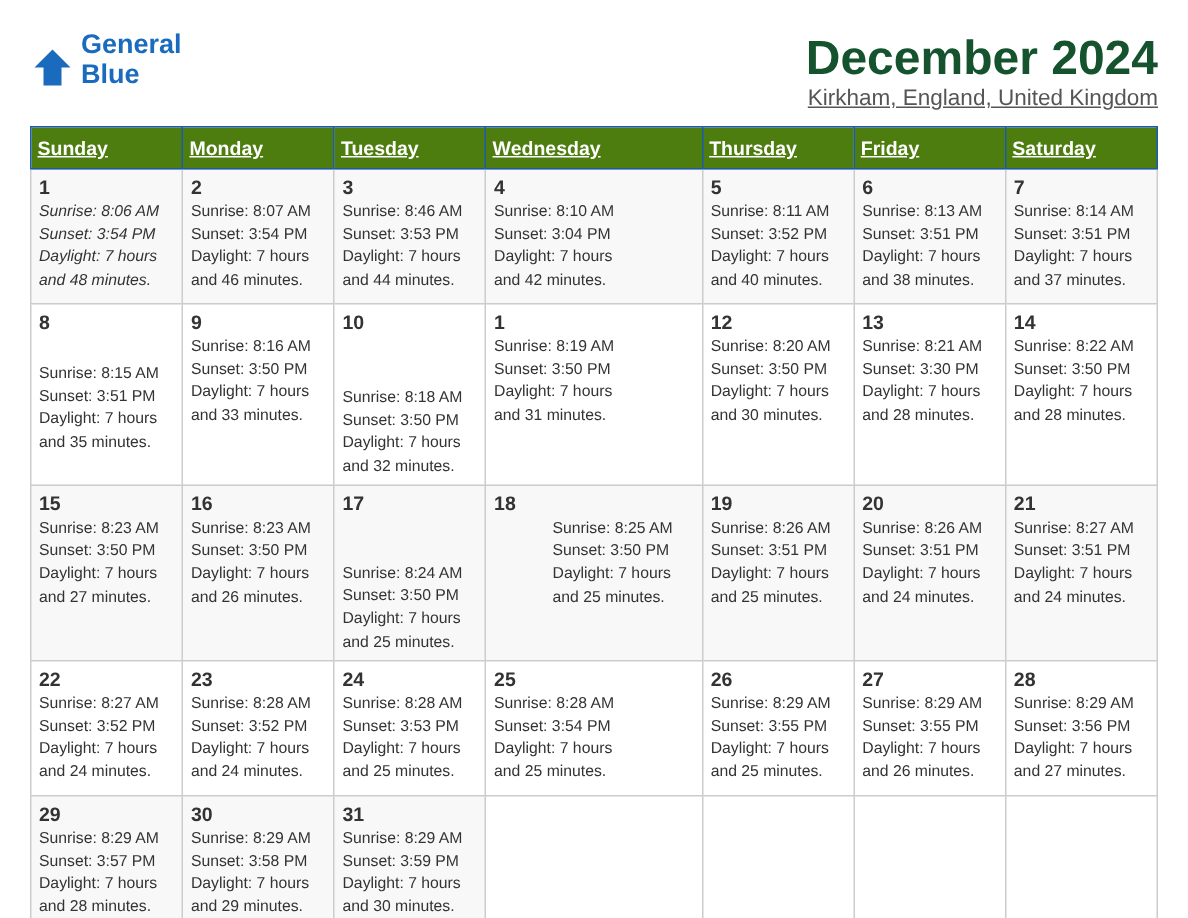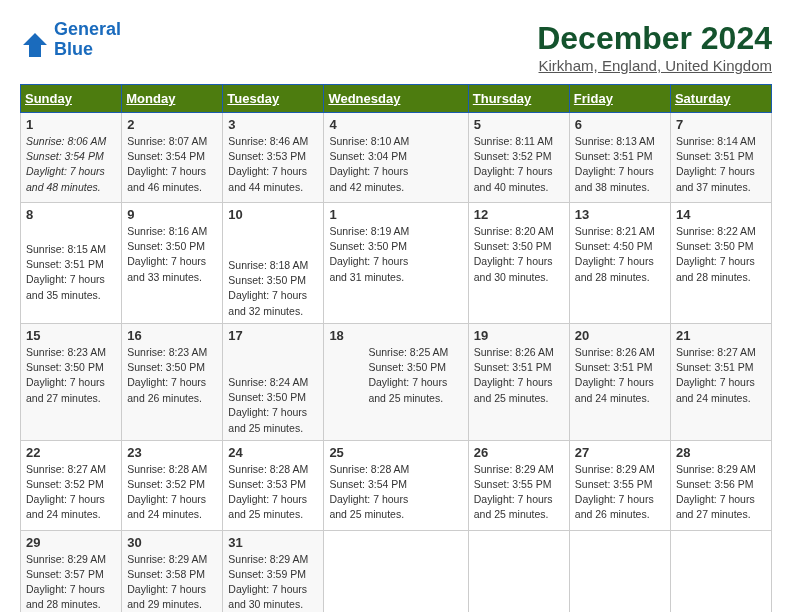--- a/index.html
+++ b/index.html
@@ -204,21 +204,21 @@
         <td>
           <span class="day-num">12</span>
           <div class="day-info" style="white-space: pre-line;">Sunrise: 8:20 AM
 Sunset: 3:50 PM
 Daylight: 7 hours
 and 30 minutes.</div>
         </td>
         <td>
           <span class="day-num">13</span>
           <div class="day-info" style="white-space: pre-line;">Sunrise: 8:21 AM
-Sunset: 4:50 PM
+Sunset: 3:30 PM
 Daylight: 7 hours
 and 28 minutes.</div>
         </td>
         <td>
           <span class="day-num">14</span>
           <div class="day-info" style="white-space: pre-line;">Sunrise: 8:22 AM
 Sunset: 3:50 PM
 Daylight: 7 hours
 and 28 minutes.</div>
         </td>

